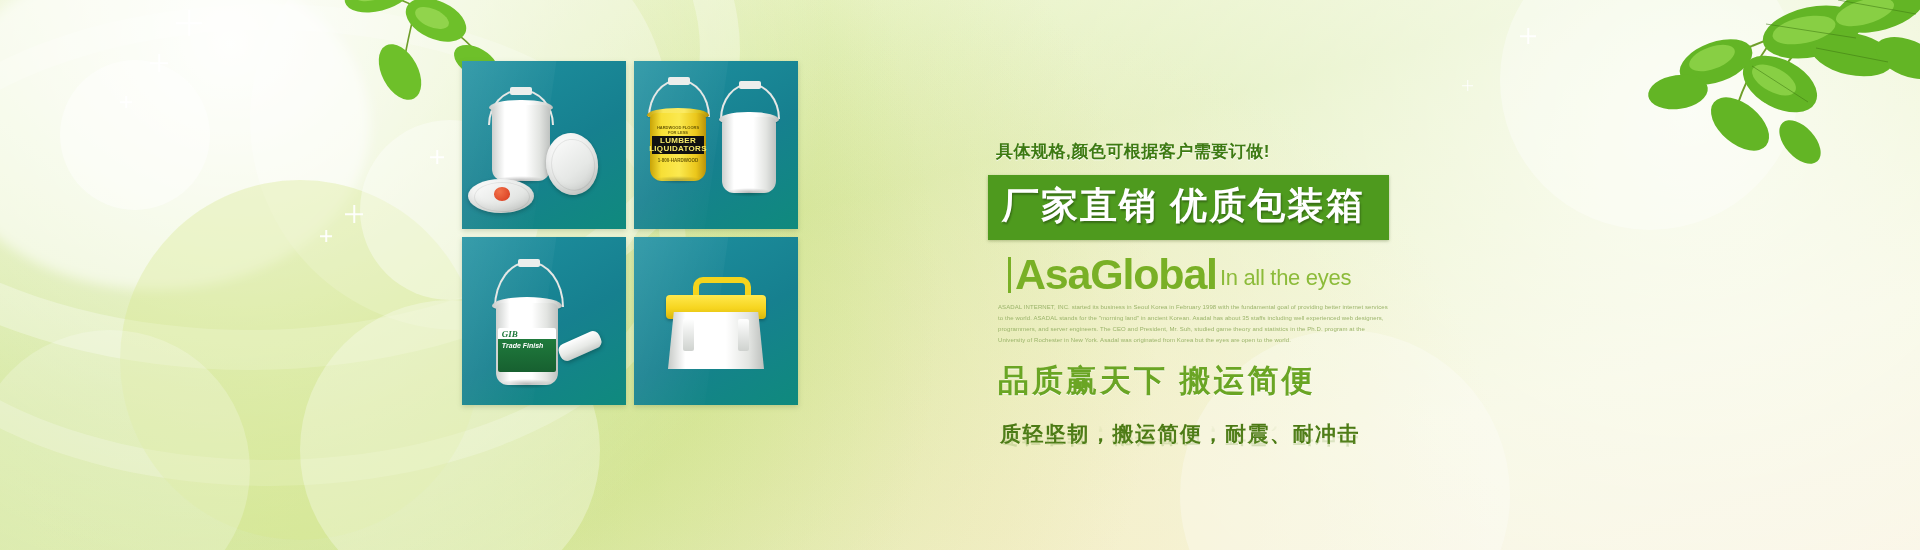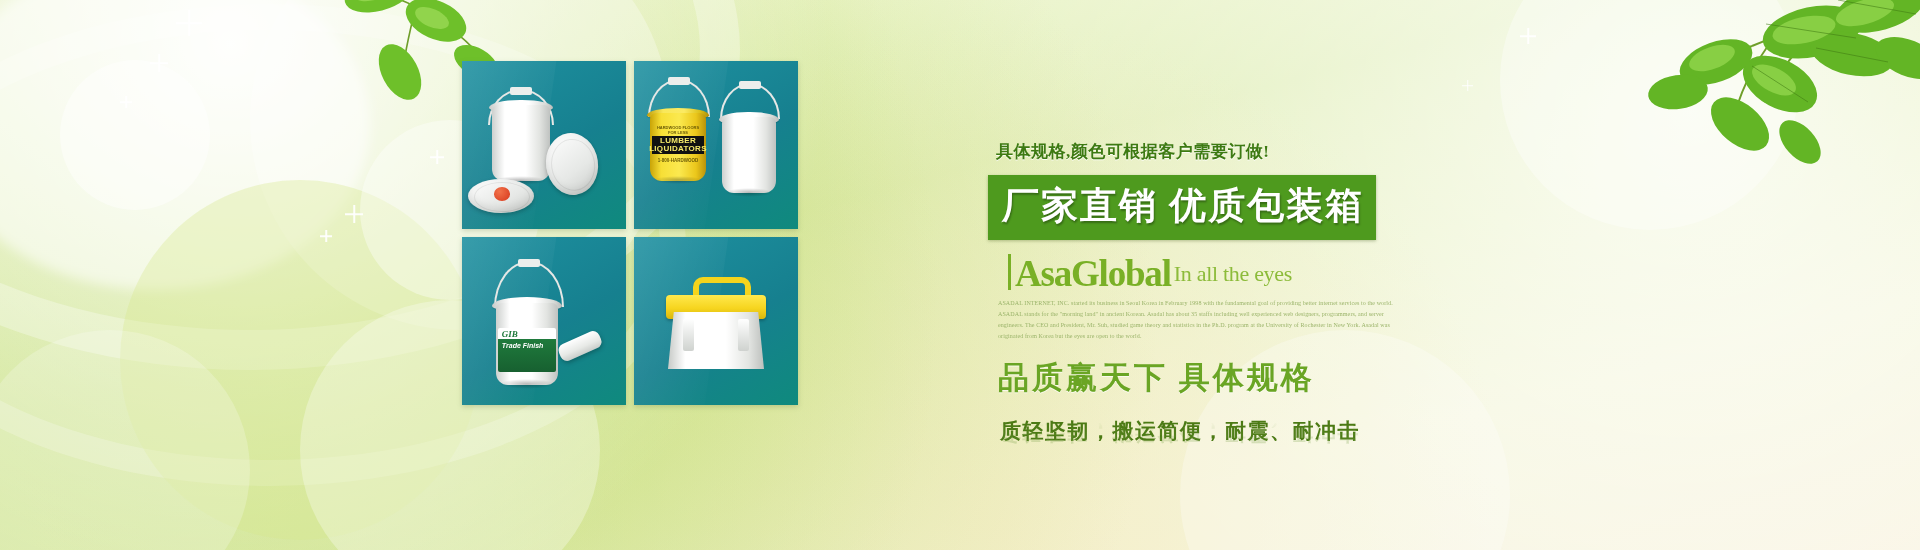--- a/index.html
+++ b/index.html
@@ -112,29 +112,29 @@
   .tb-lid{position:absolute;left:-2%;top:20%;width:104%;height:26%;
     background:linear-gradient(180deg,#ffe94d 0%,#f6d51f 55%,#d9b70c 100%);
     border-radius:4px;box-shadow:0 2px 3px rgba(0,0,0,.22);}
   .tb-handle{position:absolute;left:26%;top:0;width:48%;height:26%;
     border:6px solid #f4d41c;border-bottom:none;border-radius:10px 10px 0 0;
     background:transparent;}
   .tb-latch{position:absolute;width:11%;height:34%;top:46%;
     background:linear-gradient(180deg,#fff,#cfd2cf);border-radius:2px;}
 
   
-  .textcol{position:absolute;left:988px;top:140px;width:620px;color:#3f7a12;font-family:Liberation Serif, serif;}
+  .textcol{position:absolute;left:988px;top:140px;width:620px;color:#3f7a12;}
   .t-line1{font-size:17px;font-weight:bold;color:#3d7a12;letter-spacing:.5px;
     text-shadow:0 1px 0 rgba(255,255,255,.8);margin:0 0 12px 8px;}
-  .t-bar{display:inline-block;background:#4e9a1e;padding:6px 12px 9px 14px;
+  .t-bar{display:inline-block;background:#4e9a1e;padding:6px 24px 9px 14px;
     box-shadow:0 1px 3px rgba(60,90,20,.35);}
   .t-bar span{font-size:37px;font-weight:bold;color:#ffffff;letter-spacing:2px;
     text-shadow:1px 2px 2px rgba(0,0,0,.30);white-space:nowrap;}
   .t-brandrow{margin:14px 0 0 8px;display:flex;align-items:flex-end;}
-  .t-brand{font-size:37px;font-weight:bold;color:#79b026;letter-spacing:-1.2px;line-height:.95;padding-left:12px;}
+  .t-brand{font-size:43px;font-weight:bold;color:#79b026;letter-spacing:-1.2px;line-height:.95;padding-left:12px;}
   .t-brand .tick{display:inline-block;width:3px;height:36px;background:#79b026;
     margin-right:4px;vertical-align:-4px;}
   .t-slogan{font-size:22px;color:#8cbb3a;margin-left:3px;padding-bottom:4px;letter-spacing:-.3px;}
   .t-fine{margin:7px 0 0 10px;width:396px;font-size:6px;line-height:1.85;color:#9bb46a;
     letter-spacing:.1px;}
   .t-line4{margin:14px 0 0 10px;font-size:31px;font-weight:bold;color:#6aa524;
     letter-spacing:3px;text-shadow:0 1px 0 rgba(255,255,255,.7);}
   .t-line5{margin:18px 0 0 12px;font-size:21px;font-weight:bold;color:#4b7a14;letter-spacing:1.5px;}
   .t-reflect{margin:2px 0 0 12px;font-size:21px;font-weight:bold;color:rgba(120,160,70,.30);
     letter-spacing:1.5px;transform:scaleY(-1);transform-origin:top;
@@ -307,19 +307,19 @@
       <span>厂家直销 优质包装箱</span>
     </div>
 
     <div class="t-brandrow">
       <div class="t-brand"><span class="tick"></span><span>AsaGlobal</span></div>
       <div class="t-slogan">In all the eyes</div>
     </div>
 
     <p class="t-fine">ASADAL INTERNET, INC. started its business in Seoul Korea in February 1998 with the fundamental goal of providing better internet services to the world. ASADAL stands for the "morning land" in ancient Korean. Asadal has about 35 staffs including well experienced web designers, programmers, and server engineers. The CEO and President, Mr. Suh, studied game theory and statistics in the Ph.D. program at the University of Rochester in New York. Asadal was originated from Korea but the eyes are open to the world.</p>
 
-    <div class="t-line4">品质赢天下  具体规格</div>
+    <div class="t-line4">品质赢天下  搬运简便</div>
 
     <div class="t-line5">质轻坚韧，搬运简便，耐震、耐冲击</div>
     <div class="t-reflect">质轻坚韧，搬运简便，耐震、耐冲击</div>
 
   </div>
 </div>
 
 </body></html>

